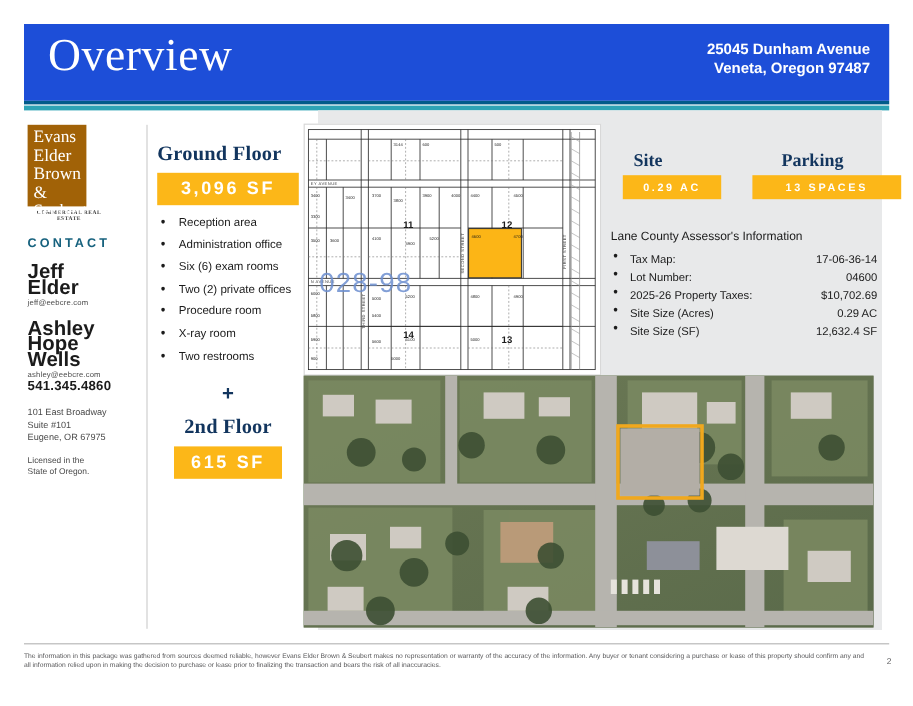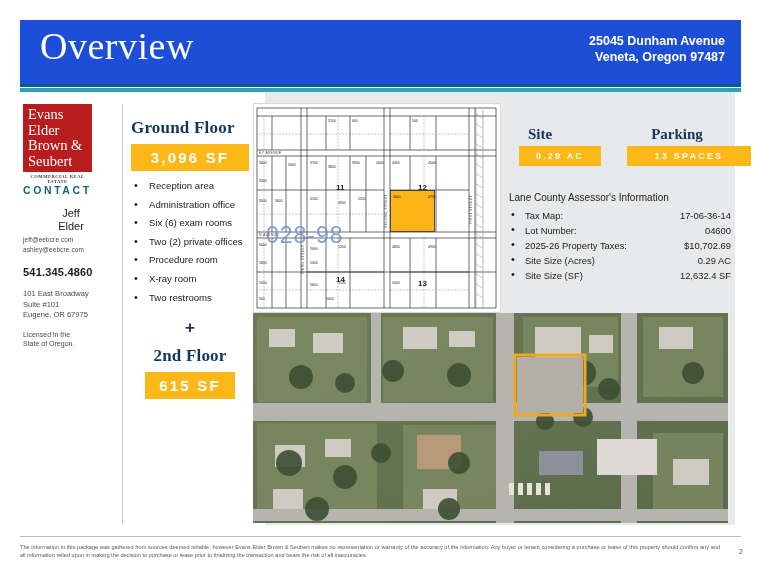--- a/index.html
+++ b/index.html
@@ -14,33 +14,33 @@
           letter-spacing:.5px;font-weight:400;}
   .header .addr{position:absolute;right:16px;top:13px;text-align:right;
           font-size:12.5px;line-height:16px;color:#ffffff;font-weight:600;}
   .rule-dark{position:absolute;left:20px;top:84px;width:721px;height:3px;
           background:#015b8a;}
   .rule-teal{position:absolute;left:20px;top:88px;width:721px;height:4px;
           background:#2da3b5;}
 
   
   .sidebar{position:absolute;left:23px;top:104px;width:96px;}
-  .logo{width:69px;height:68px;background:#b91c1c;position:relative;}
+  .logo{width:49px;height:68px;background:#a16207;position:relative;}
   .logo .lines{position:absolute;left:5px;top:3px;right:3px;
           font-family:"Liberation Serif",serif;color:#fff;font-size:14.5px;
           line-height:15.5px;font-weight:400;}
   .logo-sub{width:69px;font-size:4.6px;letter-spacing:.45px;color:#3a3a3a;
           font-family:"Liberation Serif",serif;font-weight:700;
           margin-top:2px;text-align:center;}
-  .contact-hd{font-size:10.5px;letter-spacing:2.6px;
+  .contact-hd{margin-top:13px;font-size:10.5px;letter-spacing:2.6px;
           color:#17627e;font-weight:700;}
-  .nm{margin-top:11px;font-size:11px;line-height:13px;font-weight:400;
-      color:#1b1b1b;text-align:center;}
+  .nm{margin-top:11px;font-size:17px;line-height:13px;font-weight:700;
+      color:#1b1b1b;}
   .em{margin-top:3px;font-size:6.4px;color:#4a4a4a;letter-spacing:.15px;}
-  .phone{margin-top:13px;font-size:11px;font-weight:700;color:#1b1b1b;
+  .phone{font-size:11px;font-weight:700;color:#1b1b1b;
       letter-spacing:.2px;}
   .addr-blk{margin-top:11px;font-size:7.6px;line-height:10.5px;color:#4a4a4a;}
   .lic{margin-top:9px;font-size:7px;line-height:9.5px;color:#4a4a4a;}
   .vdiv{position:absolute;left:122px;top:104px;width:1px;height:420px;
         background:#cfcfcf;}
 
   
   .floors{position:absolute;left:131px;top:118px;width:118px;}
   .fl-title{font-family:"Liberation Serif",serif;font-size:17px;
         font-weight:700;color:#12355e;letter-spacing:.2px;}
@@ -121,20 +121,25 @@
   <div class="logo-sub">COMMERCIAL REAL ESTATE</div>
 
   <div class="contact-hd">CONTACT</div>
 
   <div class="nm">
     <div>Jeff</div>
     <div>Elder</div>
   </div>
   <div class="em">jeff@eebcre.com</div>
 
+  <div class="nm">
+    <div>Ashley</div>
+    <div>Hope</div>
+    <div>Wells</div>
+  </div>
   <div class="em">ashley@eebcre.com</div>
 
   <div class="phone">541.345.4860</div>
 
   <div class="addr-blk">
     <div>101 East Broadway</div>
     <div>Suite #101</div>
     <div>Eugene, OR 67975</div>
   </div>
   <div class="lic">

